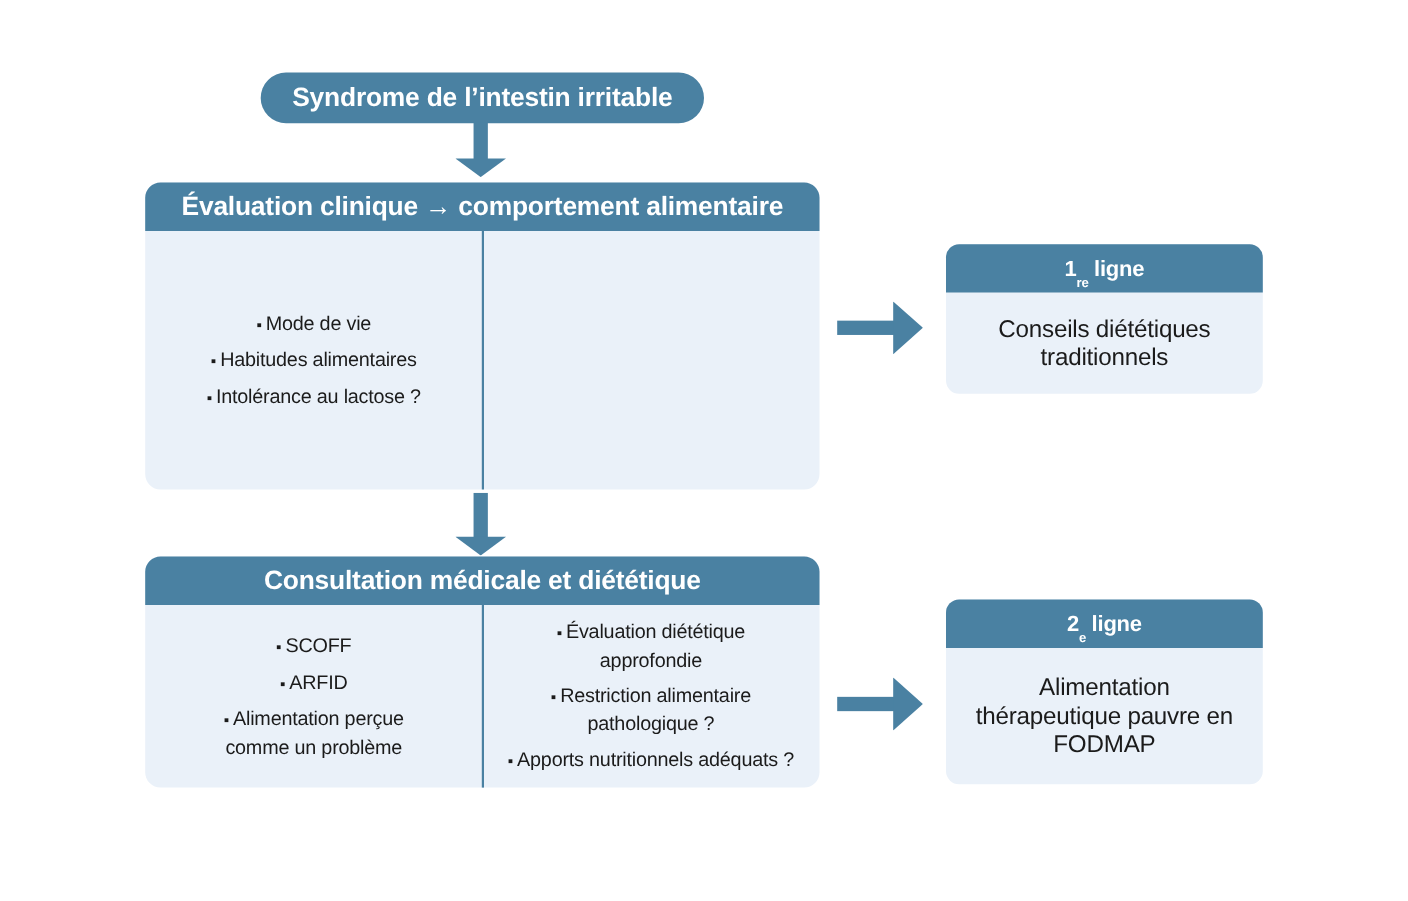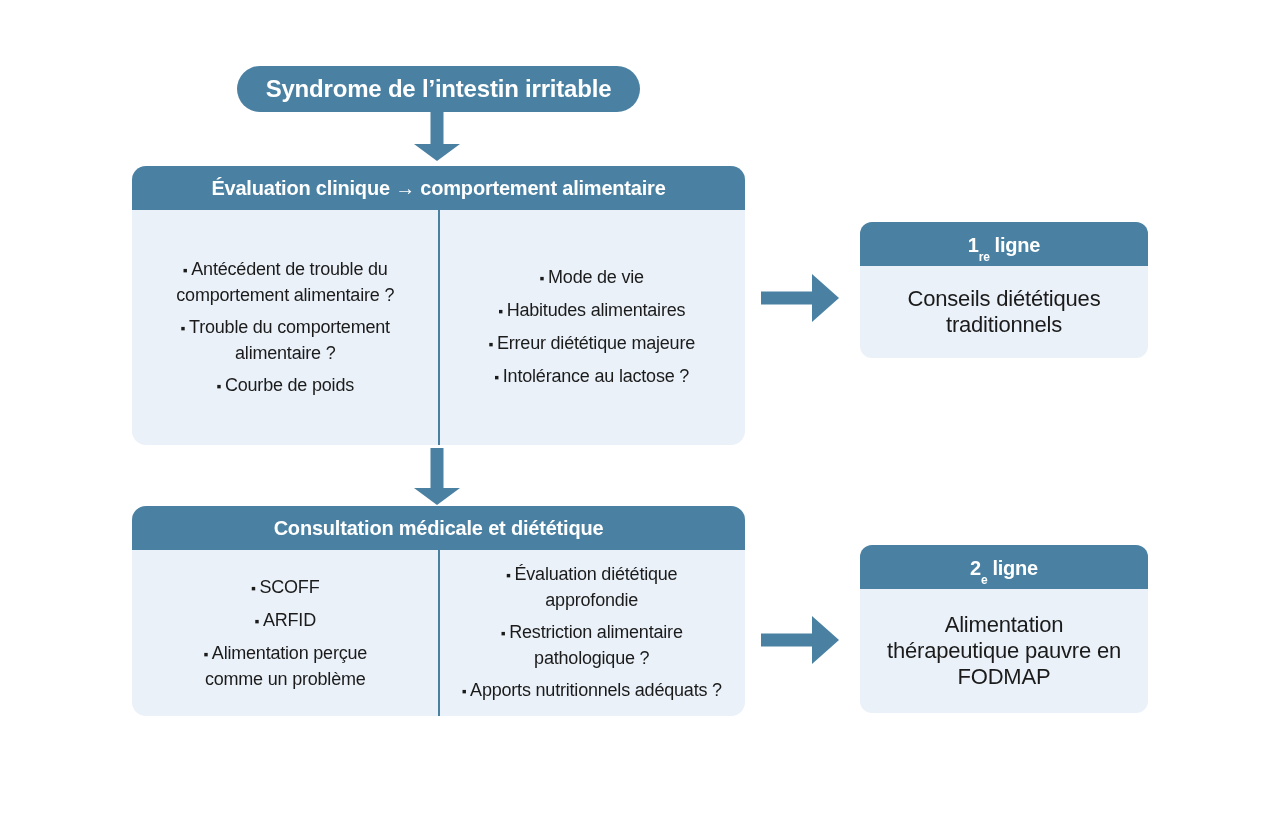--- a/index.html
+++ b/index.html
@@ -21,21 +21,21 @@
     font-weight:bold;font-size:24px;
   }
   
   .arrow{position:absolute;color:var(--teal);line-height:0;}
   
   .mainbox{position:absolute;left:132px;width:613px;border-radius:14px;background:var(--light);}
   .mainbox.b1{top:166px;height:279px;}
   .mainbox.b2{top:506px;height:210px;}
   .mainbox .hdr{
     height:44px;background:var(--teal);border-radius:14px 14px 0 0;
-    color:#fff;font-weight:bold;font-size:20px;
+    color:#fff;font-weight:bold;font-size:24px;
     display:flex;align-items:center;justify-content:center;
   }
   .mainbox .body{
     position:absolute;top:44px;left:0;right:0;bottom:0;display:flex;
   }
   .mainbox .divider{
     position:absolute;top:44px;bottom:0;left:50%;width:2px;margin-left:-1px;
     background:var(--teal);
   }
   .col{
@@ -84,29 +84,23 @@
       <polygon points="0,33 46,33 23,50" fill="currentColor"></polygon>
     </svg>
 </div>
 
 <div class="mainbox b1">
   <div class="hdr">
     <span>Évaluation clinique → comportement alimentaire</span>
   </div>
   <div class="divider"></div>
   <div class="body">
-    <div class="col col-left">
-      <div class="item">Antécédent de trouble du comportement alimentaire ?</div>
-      <div class="item">Trouble du comportement alimentaire ?</div>
-      <div class="item">Courbe de poids</div>
-    </div>
     <div class="col col-right">
       <div class="item">Mode de vie</div>
       <div class="item">Habitudes alimentaires</div>
-      <div class="item">Erreur diététique majeure</div>
       <div class="item">Intolérance au lactose ?</div>
     </div>
   </div>
 </div>
 
 <div class="arrow" style="left:761px;top:274px;">
   <svg width="78" height="48" viewBox="0 0 78 48">
       <rect x="0" y="17.5" width="52" height="13" fill="currentColor"></rect>
       <polygon points="51,0 78,24 51,48" fill="currentColor"></polygon>
     </svg>

